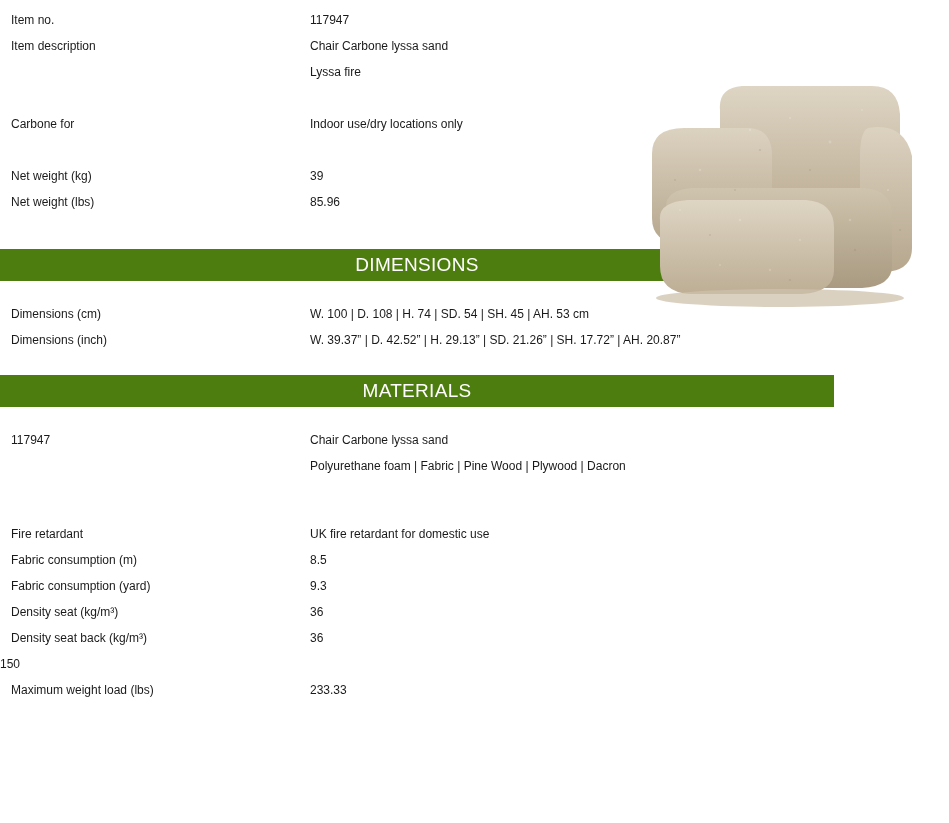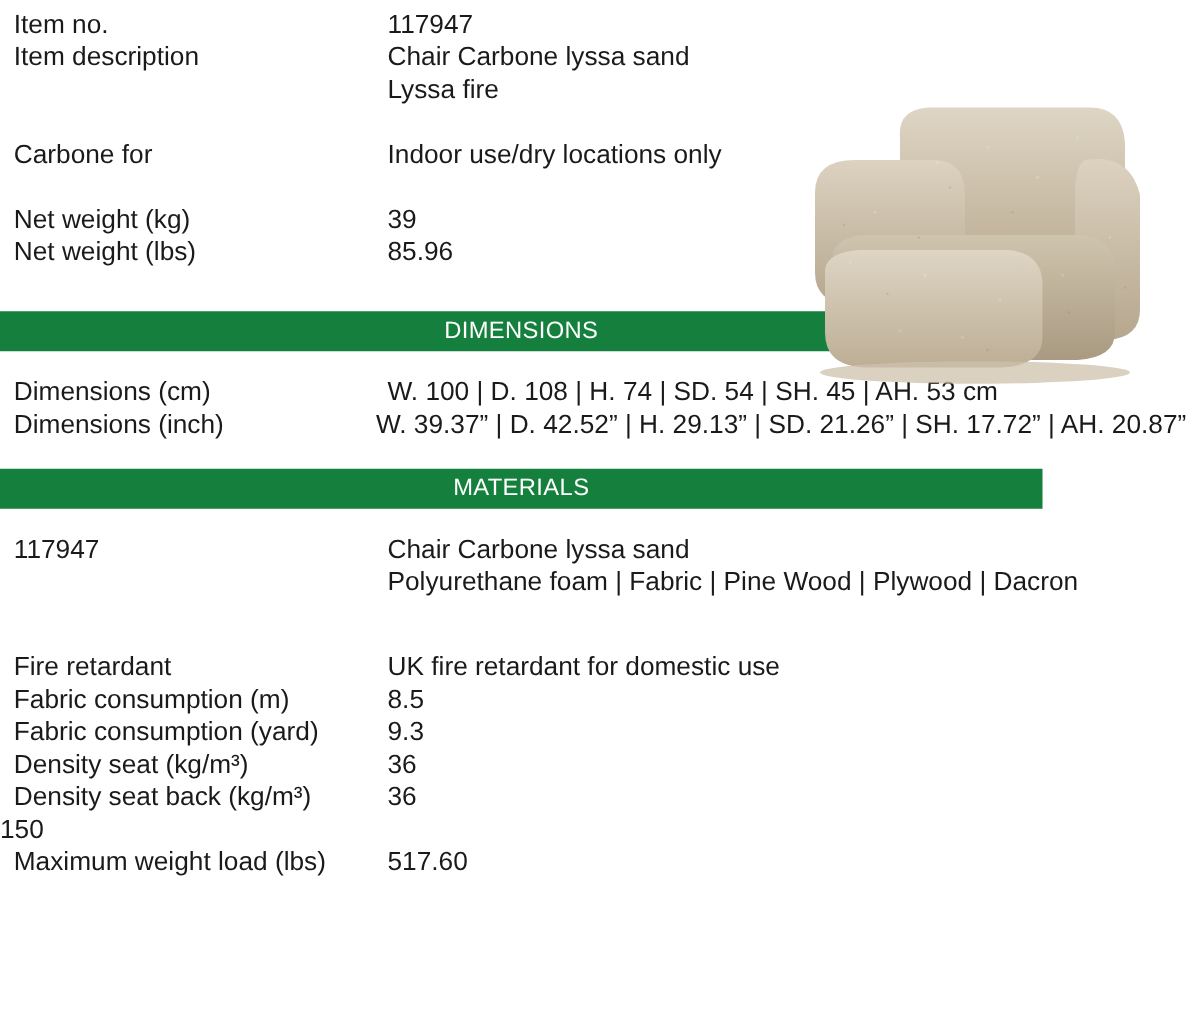--- a/index.html
+++ b/index.html
@@ -22,21 +22,21 @@
   }
 
   
   .rows {
     padding: 0 0 0 0;
   }
   .row {
     display: flex;
     align-items: flex-start;
     line-height: 26px;
-    font-size: 21px;
+    font-size: 12px;
   }
   .row .label {
     width: 310px;
     padding-left: 11px;
     box-sizing: border-box;
     color: #1a1a1a;
     white-space: nowrap;
   }
   .row .value {
     flex: 1;
@@ -59,21 +59,21 @@
   .product-image {
     position: absolute;
     left: 600px;
     top: 70px;
     width: 340px;
     height: 240px;
   }
 
   
   .banner {
-    background: #15803d;
+    background: #4d7c0f;
     color: #ffffff;
     height: 32px;
     line-height: 32px;
     text-align: center;
     font-size: 19px;
     letter-spacing: 0.3px;
     width: 834px;
   }
   .gap-20 { height: 20px; }
   .gap-22 { height: 22px; }
@@ -237,17 +237,17 @@
     </div>
     <div class="row">
       <div class="label">Density seat back (kg/m³)</div>
       <div class="value">36</div>
     </div>
     <div class="row">
       <div class="value">150</div>
     </div>
     <div class="row">
       <div class="label">Maximum weight load (lbs)</div>
-      <div class="value">517.60</div>
+      <div class="value">233.33</div>
     </div>
   </div>
 
 </div>
 
 </body></html>

